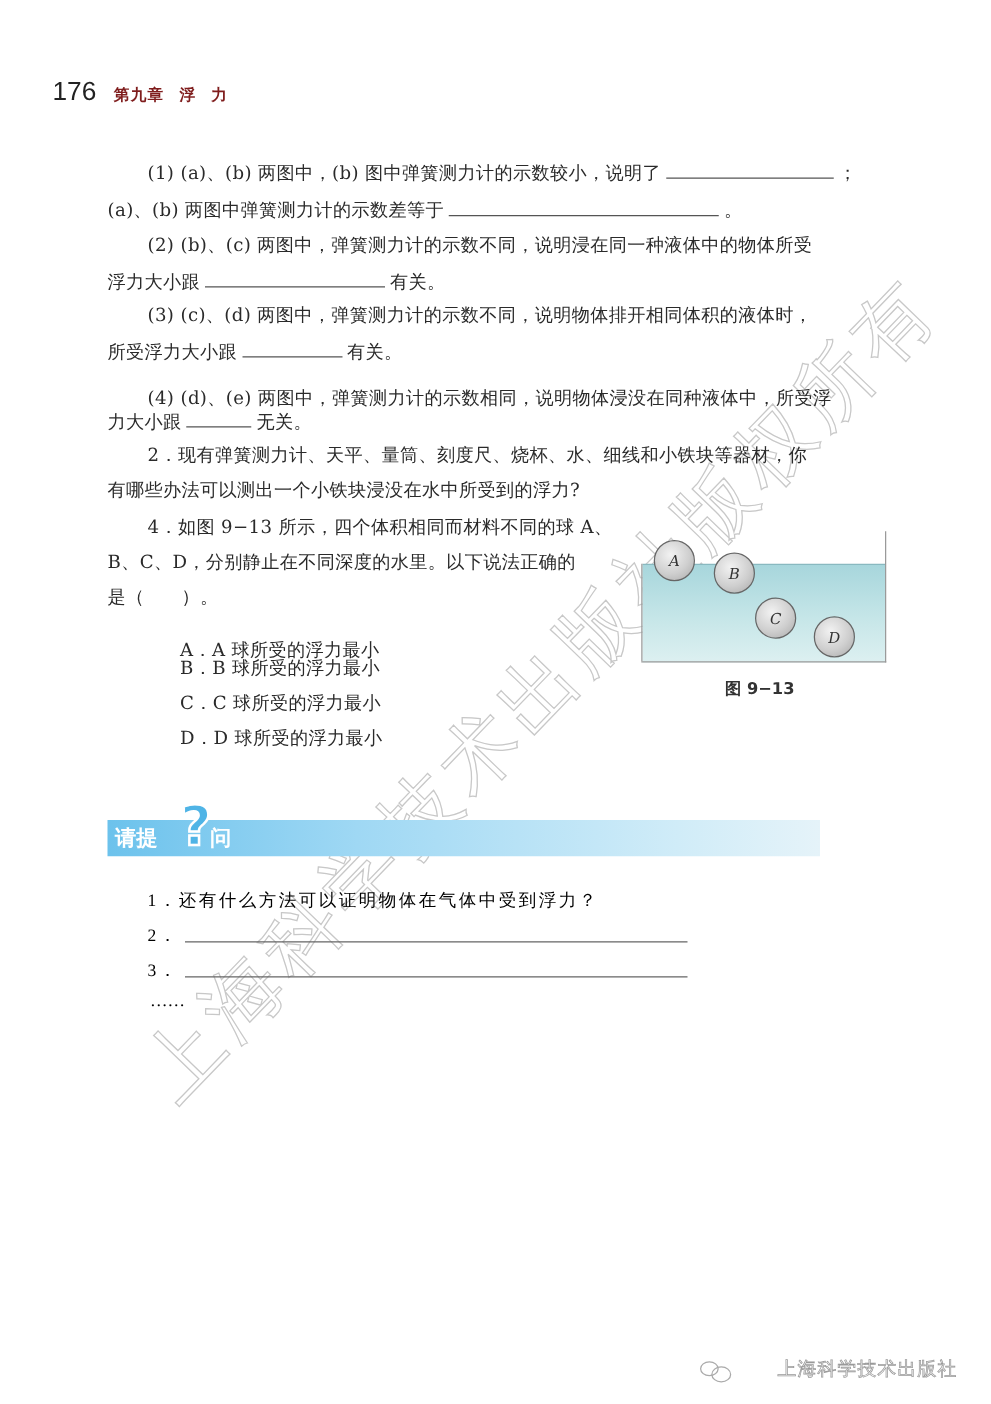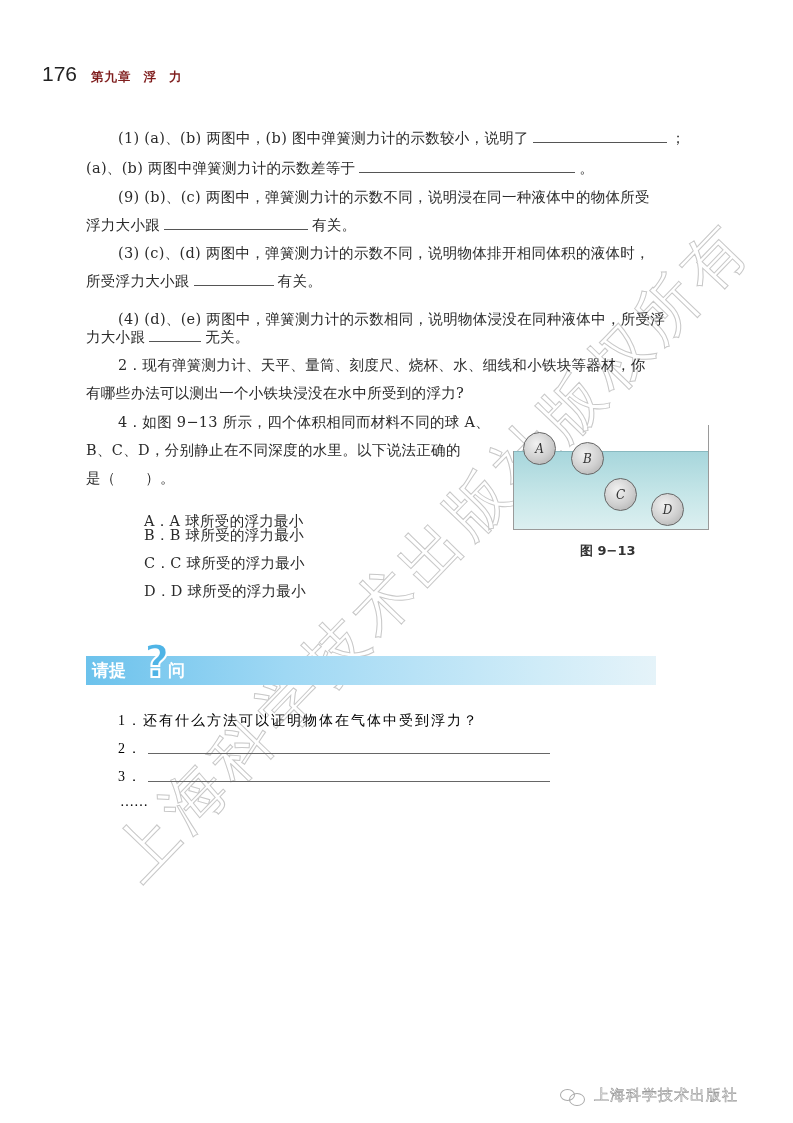--- a/index.html
+++ b/index.html
@@ -14,21 +14,21 @@
   .tank-wall{position:absolute;border-color:#9a9a9a;border-style:solid;}
   .water{position:absolute;left:1px;top:26px;width:194px;height:78px;background:linear-gradient(to bottom,#a7d6dc 0%,#c6e6e8 55%,#ddf0f1 100%);border-top:1px solid #89b9c0;}
   .ball{position:absolute;width:31px;height:31px;border-radius:50%;background:radial-gradient(circle at 40% 35%,#f2f2f2 0%,#cfcfcf 55%,#a9a9a9 100%);border:1px solid #666;display:flex;align-items:center;justify-content:center;font-style:italic;font-size:12px;color:#333;font-family:"DejaVu Serif",serif;}
   .fig-caption{position:absolute;left:580px;top:542px;font-family:"DejaVu Sans",sans-serif;font-size:13px;font-weight:bold;color:#333;}
   .banner{position:absolute;left:86px;top:656px;width:570px;height:29px;background:linear-gradient(to right,#6cc2ec 0%,#9fd8f4 35%,#d0ecf8 80%,#e5f3f9 100%);}
   .banner-text{position:absolute;font-family:"DejaVu Sans",sans-serif;font-weight:bold;color:#fff;font-size:17px;top:3px;}
   .qmark{position:absolute;left:58px;top:-16px;font-family:"DejaVu Sans",sans-serif;font-size:44px;font-weight:bold;color:#4fb4e6;line-height:44px;-webkit-text-stroke:2px #fff;}
   .ask{position:absolute;font-family:Liberation Serif, serif;font-size:14px;color:#000000;letter-spacing:2px;white-space:nowrap;}
   .ask-line{position:absolute;height:1px;background:#666;}
   .watermark{position:absolute;left:95px;top:840px;transform-origin:0 0;transform:rotate(-46deg);font-family:"DejaVu Serif",serif;font-size:62px;color:transparent;-webkit-text-stroke:1px #c8c8c8;letter-spacing:6px;white-space:nowrap;pointer-events:none;}
-  .footer{position:absolute;left:560px;top:1086px;display:flex;align-items:center;font-family:"DejaVu Sans",sans-serif;font-size:15px;color:#fff;-webkit-text-stroke:0.6px #999;letter-spacing:1px;}
+  .footer{position:absolute;left:560px;top:1086px;display:flex;align-items:center;font-family:"DejaVu Sans",sans-serif;font-size:15px;color:#fff;-webkit-text-stroke:0.6px #999;letter-spacing:1px;gap:28px;}
   .wechat{width:26px;height:16px;margin-right:8px;position:relative;}
   .wechat span{position:absolute;border:1px solid #aaa;border-radius:50%;}
 </style>
 </head>
 <body>
 
 <div class="watermark">上海科学技术出版社版权所有</div>
 
 <div class="header">
   <span class="page-num">176</span>
@@ -36,21 +36,21 @@
     <span>第九章</span><span class="sp"></span><span>浮</span><span class="sp"></span><span>力</span>
   </span>
 </div>
 
 <div class="line" style="left:118px;top:128px;">
   <span>(1) (a)、(b) 两图中，(b) 图中弹簧测力计的示数较小，说明了</span><span class="blank" style="width:134px;"></span><span>；</span>
 </div>
 <div class="line" style="left:86px;top:158px;">
   <span>(a)、(b) 两图中弹簧测力计的示数差等于</span><span class="blank" style="width:216px;"></span><span>。</span>
 </div>
-<div class="line" style="left:118px;top:187px;">(9) (b)、(c) 两图中，弹簧测力计的示数不同，说明浸在同一种液体中的物体所受</div>
+<div class="line" style="left:118px;top:187px;">(2) (b)、(c) 两图中，弹簧测力计的示数不同，说明浸在同一种液体中的物体所受</div>
 <div class="line" style="left:86px;top:215px;">
   <span>浮力大小跟</span><span class="blank" style="width:144px;"></span><span>有关。</span>
 </div>
 <div class="line" style="left:118px;top:243px;">(3) (c)、(d) 两图中，弹簧测力计的示数不同，说明物体排开相同体积的液体时，</div>
 <div class="line" style="left:86px;top:271px;">
   <span>所受浮力大小跟</span><span class="blank" style="width:80px;"></span><span>有关。</span>
 </div>
 <div class="line" style="left:118px;top:299px;margin-top:10px;">(4) (d)、(e) 两图中，弹簧测力计的示数相同，说明物体浸没在同种液体中，所受浮</div>
 <div class="line" style="left:86px;top:327px;">
   <span>力大小跟</span><span class="blank" style="width:52px;"></span><span>无关。</span>

